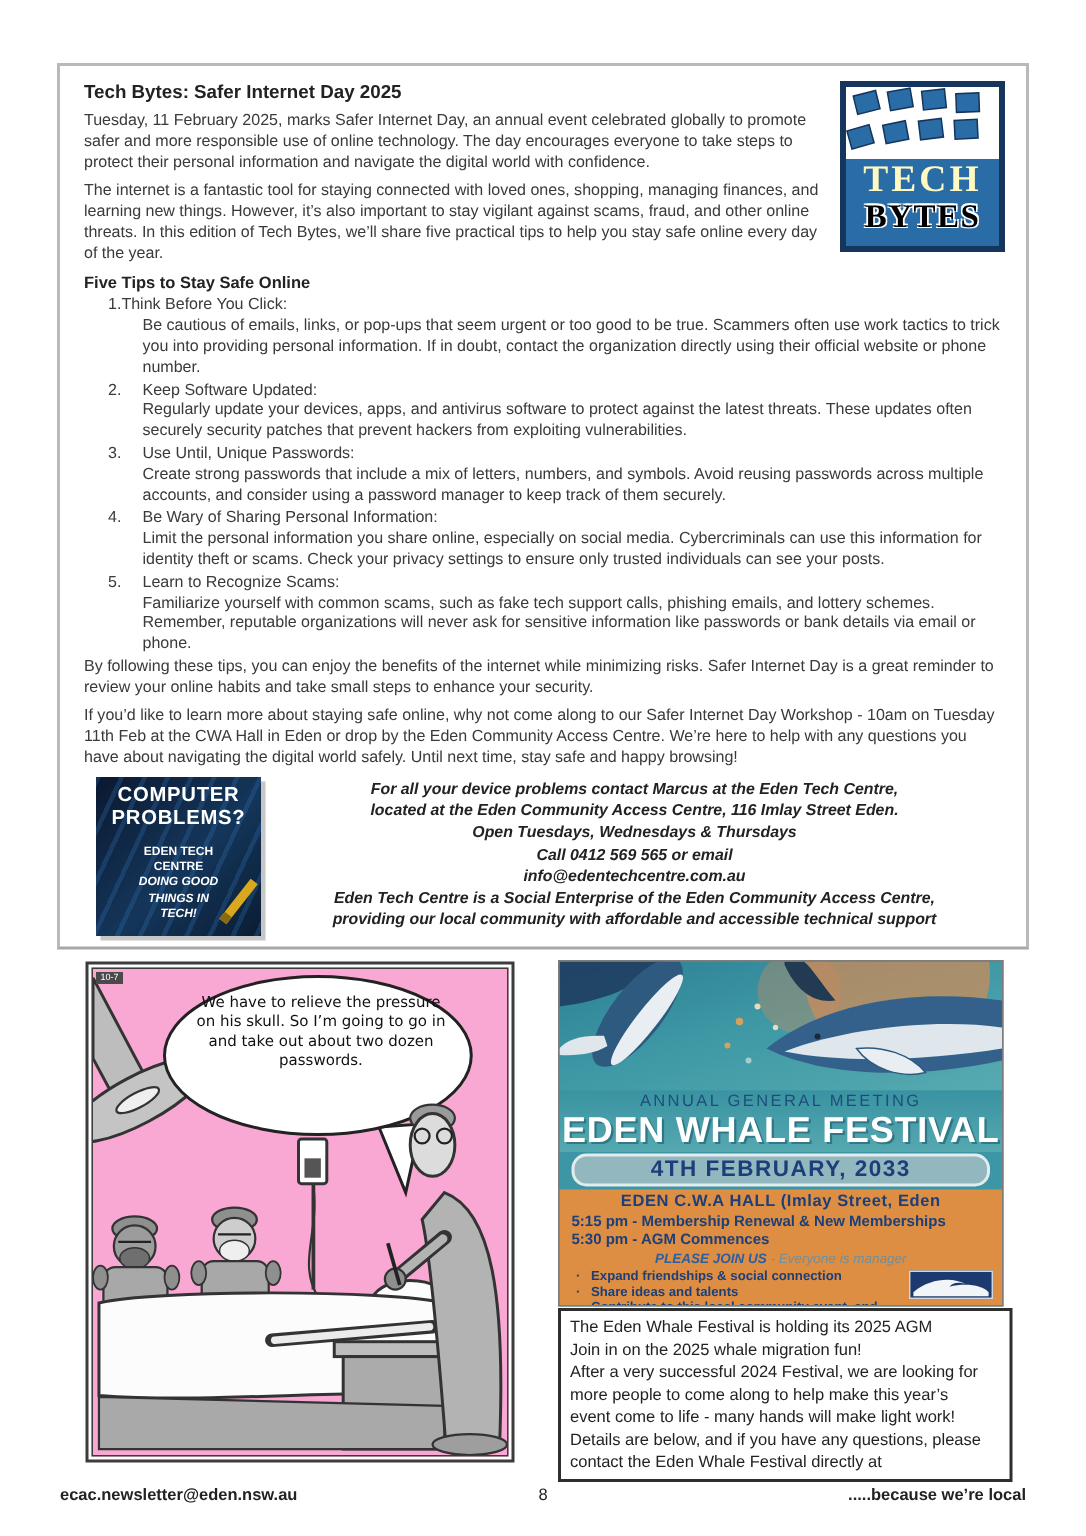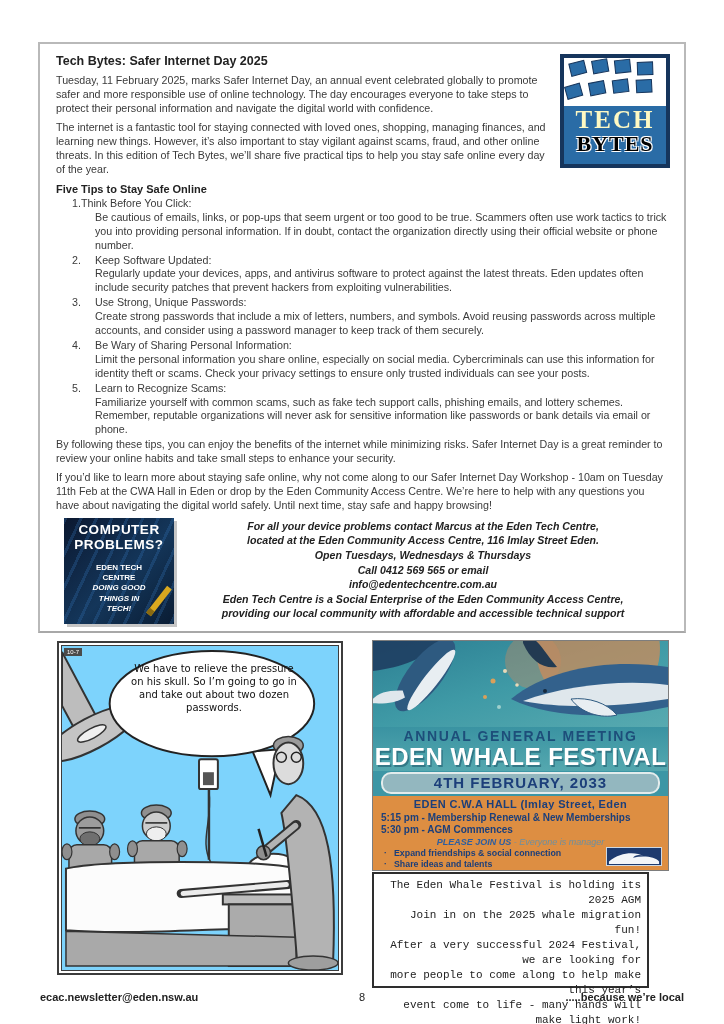--- a/index.html
+++ b/index.html
@@ -63,42 +63,42 @@
   .contact {
     flex:1; text-align:center; font-style:italic; font-weight:bold;
     font-size:10.6px; line-height:1.38; color:#222; padding:1px 4px 0 6px;
   }
 
   
   .cartoon {
     position:absolute; left:57px; top:641px; width:286px; height:334px;
     border:2px solid #3c3c3c; background:#fff; padding:2px;
   }
-  .cartoon-inner { width:100%; height:100%; border:1px solid #3c3c3c; position:relative; overflow:hidden; background:#7dd3fc;padding-left:41px; }
+  .cartoon-inner { width:100%; height:100%; border:1px solid #3c3c3c; position:relative; overflow:hidden; background:#f9a8d4;padding-left:41px; }
   .cartoon svg { position:absolute; inset:0; width:100%; height:100%; }
   .corner-label {
     position:absolute; left:2px; top:2px; background:#4a4a4a; color:#fff;
     font-size:6px; padding:1px 3px; z-index:3;
   }
   .speech {
     position:absolute; left:66px; top:16px; width:172px; z-index:2;
     text-align:center; font-size:10px; line-height:1.3; color:#111;
     font-family:"DejaVu Sans", sans-serif;
   }
 
   
   .poster {
     position:absolute; left:372px; top:640px; width:297px; height:231px;
     border:1px solid #7d7d7d; display:flex; flex-direction:column; overflow:hidden;
     background:#3d96a5;
   }
   .poster .art { position:relative; height:86px; flex:none; }
   .poster .art svg { display:block; width:100%; height:100%; }
   .poster .mid { text-align:center; padding:1px 0 2px; background:linear-gradient(#3a93a2,#55a8af); }
-  .agm { font-size:14px; font-weight:bold; color:#1d4e7a; letter-spacing:1.6px; line-height:1.15; }
+  .agm { font-size:11px; font-weight:normal; color:#1d4e7a; letter-spacing:1.6px; line-height:1.15; }
   .poster-title {
     font-size:24px; font-weight:bold; color:#fff; letter-spacing:0.5px; line-height:1.05;
     text-shadow:1.5px 1.5px 0 rgba(26,84,104,0.55);
   }
   .dateband {
     margin:1px 8px 2px; background:#93b7bf; border:2px solid #e3ecec; border-radius:10px;
     color:#1c3f7a; font-weight:bold; font-size:15px; text-align:center;
     letter-spacing:1px; padding:0 0 1px; flex:none;
   }
   .orange { flex:1; background:#dd8e42; padding:2px 8px 2px; position:relative; color:#1c3f7a; overflow:hidden; }
@@ -111,23 +111,23 @@
   .bullets li { position:relative; padding-left:13px; }
   .bullets li::before { content:"·"; position:absolute; left:3px; }
   .whale-logo {
     position:absolute; right:6px; bottom:4px; width:56px; height:19px;
     background:#1d3a6e; border:1px solid #cfd8e0; overflow:hidden;
   }
   .whale-logo svg { display:block; width:100%; height:100%; }
 
   
   .poster-note {
-    position:absolute; left:372px; top:872px; width:277px; height:116px;
-    border:2px solid #2e2e2e; padding:4px 6px; text-align:right;
-    font-size:11px; line-height:1.36; color:#222; background:#fff;font-family:Liberation Mono, monospace;
+    position:absolute; left:372px; top:872px; width:303px; height:116px;
+    border:2px solid #2e2e2e; padding:4px 6px; text-align:left;
+    font-size:11px; line-height:1.36; color:#222; background:#fff;
   }
   .poster-note span { display:block; }
 
   
   .footer { position:absolute; left:40px; right:40px; top:991px; height:16px; font-size:11px; color:#222; }
   .footer .f-left { float:left; font-weight:bold; }
   .footer .f-right { float:right; font-weight:bold; }
   .footer .f-center { position:absolute; left:50%; transform:translateX(-50%); }
 </style>
 </head>
@@ -157,24 +157,24 @@
     <p>Tuesday, 11 February 2025, marks Safer Internet Day, an annual event celebrated globally to promote safer and more responsible use of online technology. The day encourages everyone to take steps to protect their personal information and navigate the digital world with confidence.</p>
     <p>The internet is a fantastic tool for staying connected with loved ones, shopping, managing finances, and learning new things. However, it’s also important to stay vigilant against scams, fraud, and other online threats. In this edition of Tech Bytes, we’ll share five practical tips to help you stay safe online every day of the year.</p>
     <h2>Five Tips to Stay Safe Online</h2>
 
     <div class="tip tip1">
       <div class="tip-head"><span class="num">1.</span><span class="ttl">Think Before You Click:</span></div>
       <div class="tip-body">Be cautious of emails, links, or pop-ups that seem urgent or too good to be true. Scammers often use work tactics to trick you into providing personal information. If in doubt, contact the organization directly using their official website or phone number.</div>
     </div>
     <div class="tip">
       <div class="tip-head"><span class="num">2.</span><span class="ttl">Keep Software Updated:</span></div>
-      <div class="tip-body">Regularly update your devices, apps, and antivirus software to protect against the latest threats. Eden updates often include security patches that prevent hackers from exploiting vulnerabilities.</div>
+      <div class="tip-body">Regularly update your devices, apps, and antivirus software to protect against the latest threats. These updates often securely security patches that prevent hackers from exploiting vulnerabilities.</div>
     </div>
     <div class="tip">
-      <div class="tip-head"><span class="num">3.</span><span class="ttl">Use Strong, Unique Passwords:</span></div>
+      <div class="tip-head"><span class="num">3.</span><span class="ttl">Use Until, Unique Passwords:</span></div>
       <div class="tip-body">Create strong passwords that include a mix of letters, numbers, and symbols. Avoid reusing passwords across multiple accounts, and consider using a password manager to keep track of them securely.</div>
     </div>
     <div class="tip">
       <div class="tip-head"><span class="num">4.</span><span class="ttl">Be Wary of Sharing Personal Information:</span></div>
       <div class="tip-body">Limit the personal information you share online, especially on social media. Cybercriminals can use this information for identity theft or scams. Check your privacy settings to ensure only trusted individuals can see your posts.</div>
     </div>
     <div class="tip">
       <div class="tip-head"><span class="num">5.</span><span class="ttl">Learn to Recognize Scams:</span></div>
       <div class="tip-body">Familiarize yourself with common scams, such as fake tech support calls, phishing emails, and lottery schemes. Remember, reputable organizations will never ask for sensitive information like passwords or bank details via email or phone.</div>
     </div>

